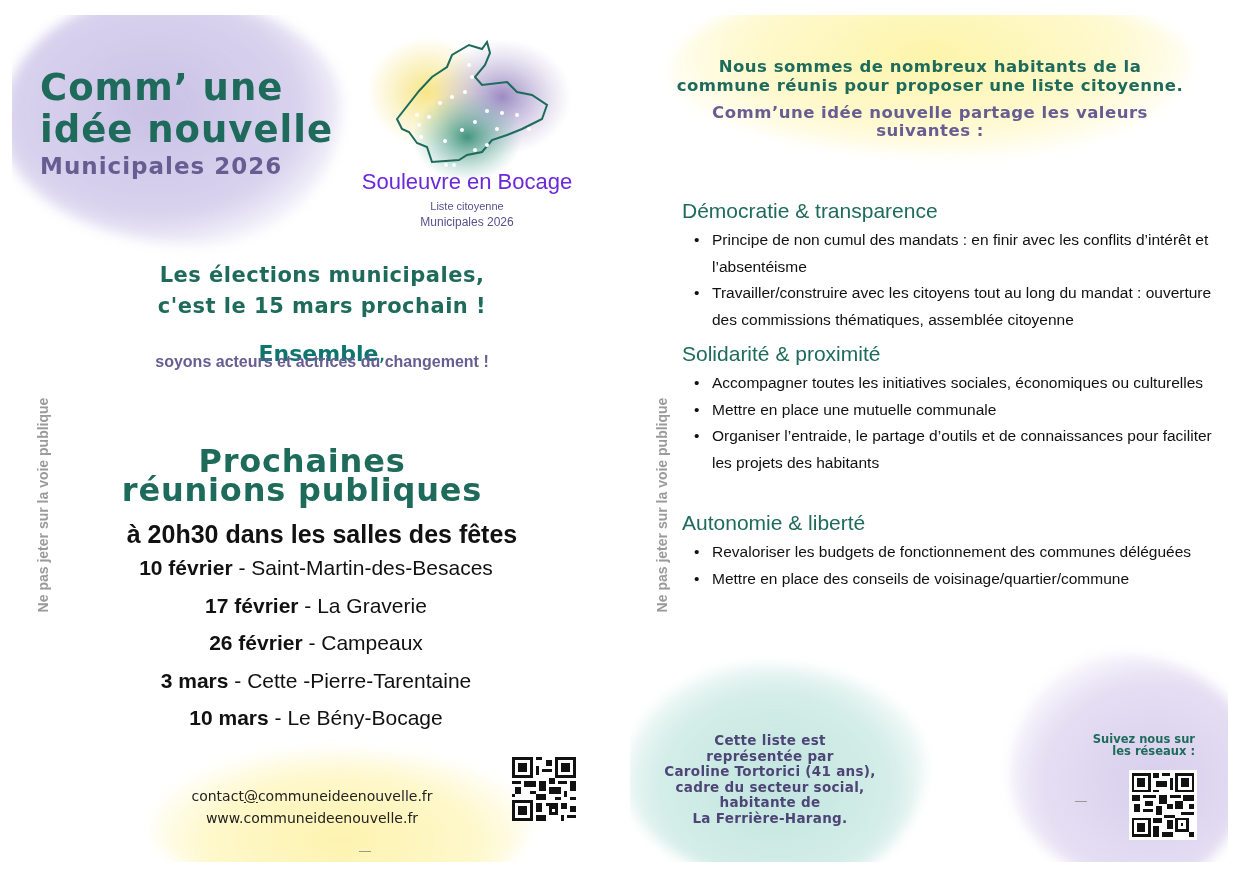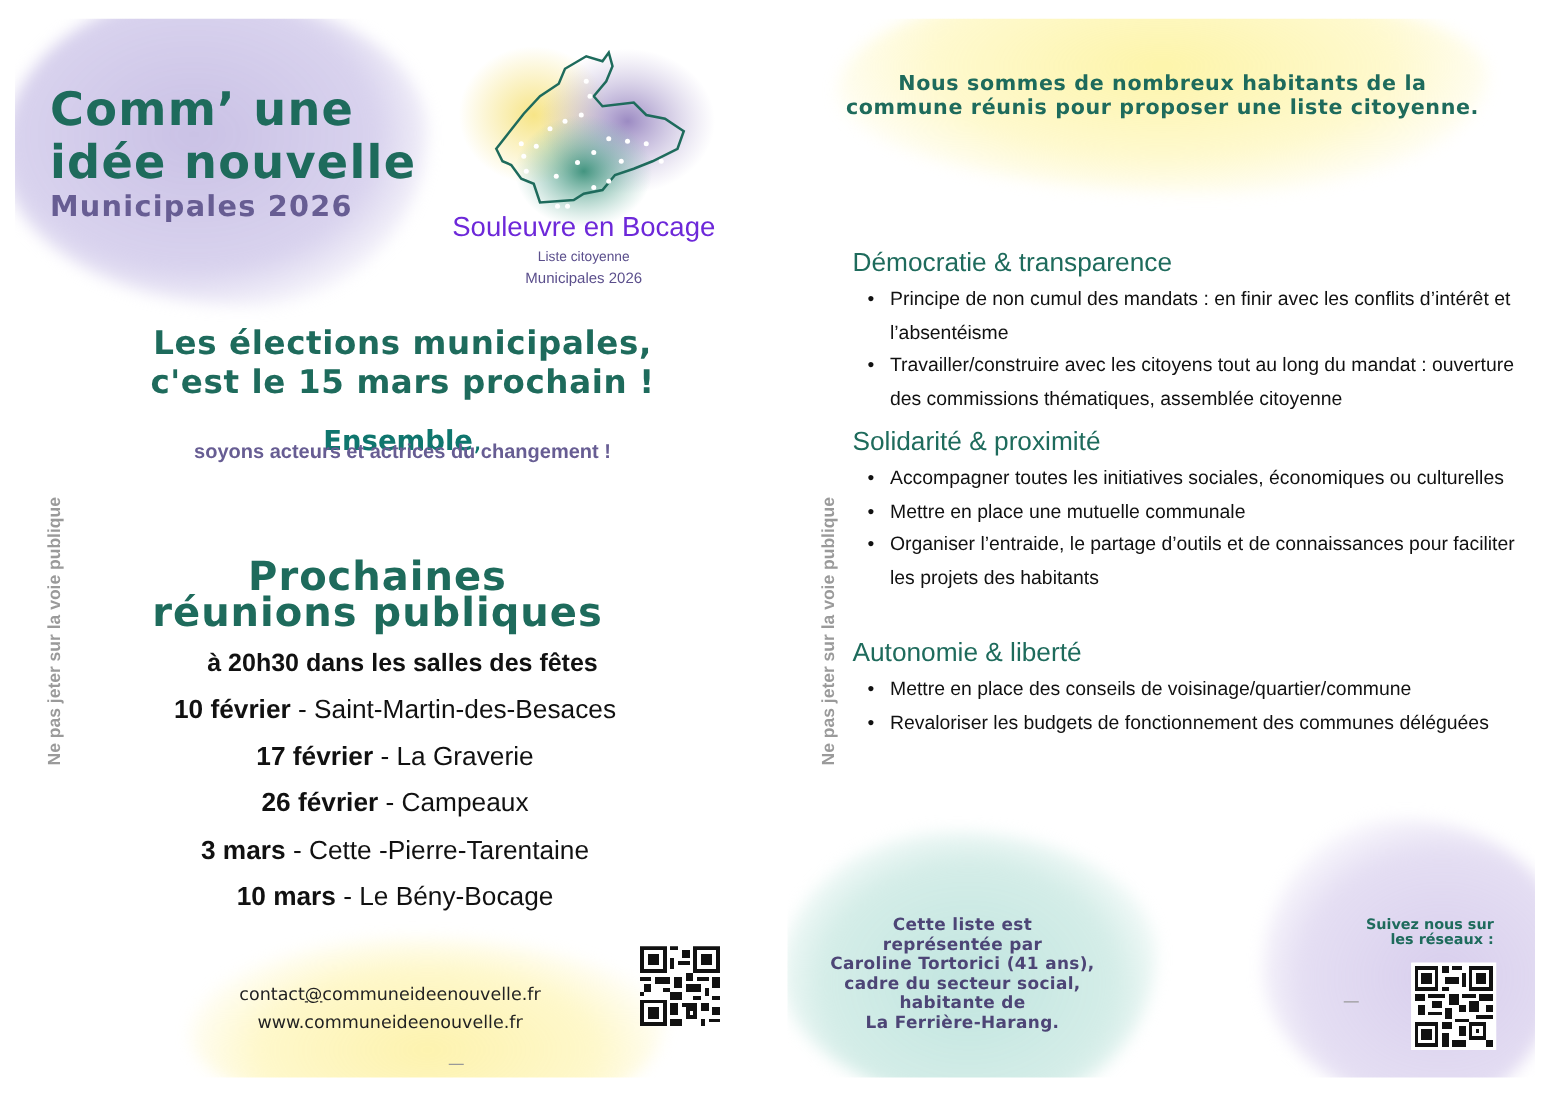--- a/index.html
+++ b/index.html
@@ -32,37 +32,37 @@
       font-family: "Liberation Sans", sans-serif; font-size: 11px; color: #5b4f8c; }
     .logo-sub.l1 { top: 163px; }
     .logo-sub.l2 { top: 178px; font-size: 12px; }
 
     .title { position: absolute; left: 28px; top: 52px; color: #1e6b5c; font-weight: bold;
       font-family: "DejaVu Sans", sans-serif; font-size: 37px; line-height: 42px; letter-spacing: 1px; }
     .title-sub { position: absolute; left: 28px; top: 138px; color: #675d93; font-weight: bold;
       font-size: 23px; letter-spacing: 1px; }
 
     .election { position: absolute; left: 40px; width: 540px; top: 245px; text-align: center;
-      color: #1e6b5c; font-weight: bold; font-size: 26px; line-height: 31px; letter-spacing: 0.5px; }
+      color: #1e6b5c; font-weight: bold; font-size: 21px; line-height: 31px; letter-spacing: 0.5px; }
     .ensemble { position: absolute; left: 40px; width: 540px; top: 326px; text-align: center;
       color: #0f766e; font-weight: bold; font-size: 22px; }
     .ensemble-comma { font-weight: normal; }
     .ensemble-sub { position: absolute; left: 40px; width: 540px; top: 338px; text-align: center;
       color: #675d93; font-weight: bold; font-size: 16px; font-family: "Liberation Sans", sans-serif; }
 
     .side-note { position: absolute; top: 0; left: 0; width: 250px; height: 16px; color: #9a9a9a;
       font-family: "Liberation Sans", sans-serif; font-weight: bold; font-size: 14px; white-space: nowrap;
       transform-origin: 0 0; transform: rotate(-90deg); text-align: center; }
     .side-note.left { left: 23px; top: 615px; }
     .side-note.right { left: 24px; top: 615px; }
 
     .meetings-title { position: absolute; left: 60px; width: 460px; top: 432px; text-align: center;
       color: #1e6b5c; font-weight: bold; font-size: 32px; line-height: 29px; letter-spacing: 0.8px; }
     .meetings-time { position: absolute; left: 40px; width: 540px; top: 505px; text-align: center;
-      color: #111; font-weight: bold; font-size: 20px; font-family: "Liberation Sans", sans-serif; }
+      color: #111; font-weight: bold; font-size: 25px; font-family: "Liberation Sans", sans-serif; }
     .meeting-list { position: absolute; left: 40px; width: 528px; top: 541px; }
     .meeting { height: 37.5px; text-align: center; font-size: 21px; color: #111;
       font-family: "Liberation Sans", sans-serif; white-space: nowrap; }
     .meeting b { font-weight: bold; }
 
     .contact { position: absolute; left: 150px; width: 300px; top: 770px; text-align: center;
       font-family: "DejaVu Sans", sans-serif; font-size: 14px; line-height: 22px; color: #222; }
     .contact u { text-decoration: underline; }
 
     .qr { position: absolute; background: #fff; }
@@ -230,20 +230,24 @@
 
 <div class="page page-right">
   <div class="blob blob-yellow-tr"></div>
   <div class="blob blob-teal-br"></div>
   <div class="blob blob-lilac-br"></div>
 
   <div class="intro">
     <div>Nous sommes de nombreux habitants de la</div>
     <div>commune réunis pour proposer une liste citoyenne.</div>
   </div>
+  <div class="values-intro">
+    <div>Comm’une idée nouvelle partage les valeurs</div>
+    <div>suivantes :</div>
+  </div>
 
   <div class="side-note right">Ne pas jeter sur la voie publique</div>
 
   <div class="value-block" style="top:183px;">
     <div class="value-title">Démocratie &amp; transparence</div>
     <ul class="value-list">
       <li class="value-item">Principe de non cumul des mandats : en finir avec les conflits d’intérêt et l’absentéisme</li>
       <li class="value-item">Travailler/construire avec les citoyens tout au long du mandat : ouverture des commissions thématiques, assemblée citoyenne</li>
     </ul>
   </div>
@@ -253,22 +257,22 @@
     <ul class="value-list">
       <li class="value-item">Accompagner toutes les initiatives sociales, économiques ou culturelles</li>
       <li class="value-item">Mettre en place une mutuelle communale</li>
       <li class="value-item">Organiser l’entraide, le partage d’outils et de connaissances pour faciliter les projets des habitants</li>
     </ul>
   </div>
 
   <div class="value-block" style="top:495px;">
     <div class="value-title">Autonomie &amp; liberté</div>
     <ul class="value-list">
+      <li class="value-item">Revaloriser les budgets de fonctionnement des communes déléguées</li>
       <li class="value-item">Mettre en place des conseils de voisinage/quartier/commune</li>
-      <li class="value-item">Revaloriser les budgets de fonctionnement des communes déléguées</li>
     </ul>
   </div>
 
   <div class="rep">
     <div>Cette liste est</div>
     <div>représentée par</div>
     <div>Caroline Tortorici (41 ans),</div>
     <div>cadre du secteur social,</div>
     <div>habitante de</div>
     <div>La Ferrière-Harang.</div>

